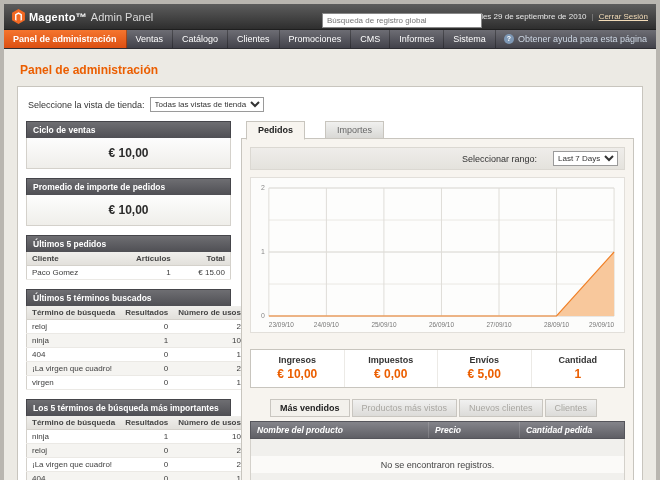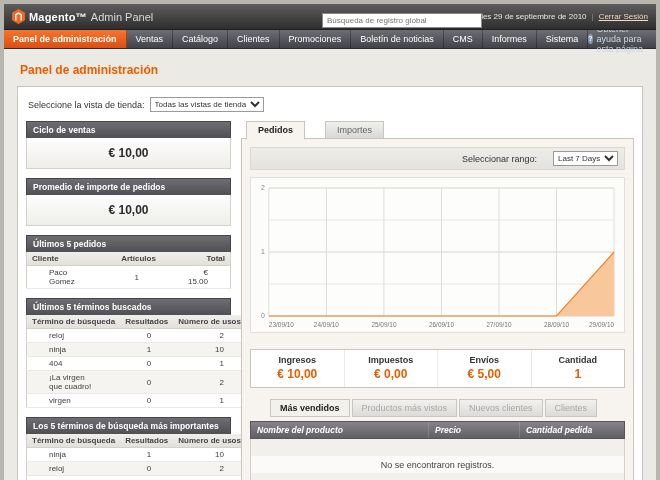--- a/index.html
+++ b/index.html
@@ -39,21 +39,21 @@
   .columns{display:flex;gap:10px;align-items:flex-start;}
   .col-left{width:205px;flex-shrink:0;display:flex;flex-direction:column;gap:9px;}
   .col-right{flex:1;min-width:0;}
 
   
   .box-head{background:linear-gradient(#6e6e72,#4f4f54);color:#fff;font-size:8.5px;font-weight:bold;padding:3px 6px;border:1px solid #45454a;border-bottom:none;}
   .box-value{border:1px solid #d4d1cb;border-top:none;background:linear-gradient(#fdfdfd,#efeeea);text-align:center;font-size:12px;font-weight:bold;color:#2b2b2b;padding:8px 0;}
   table.mini{width:100%;border-collapse:collapse;font-size:8px;color:#3c3c3c;border:1px solid #d4d1cb;border-top:none;background:#fff;}
   .mini th{background:linear-gradient(#f0efec,#e2e0db);font-weight:bold;text-align:left;padding:2px 5px;border-bottom:1px solid #d4d1cb;color:#444;white-space:nowrap;}
   .mini th.num,.mini td.num{text-align:right;}
-  .mini td{padding:2px 22px;border-bottom:1px solid #ebe9e5;}
+  .mini td{padding:2px 5px;border-bottom:1px solid #ebe9e5;}
   .mini tbody tr:nth-child(even) td{background:#f5f4f1;}
 
   
   .tabs{display:flex;gap:20px;position:relative;z-index:2;padding-left:5px;}
   .tab{font-size:9px;padding:3px 11px;border:1px solid #c8c5be;background:linear-gradient(#f0f0ef,#d9d8d5);color:#666;cursor:pointer;}
   .tab.active{background:#f7f4ef;color:#222;font-weight:bold;border-bottom:1px solid #f7f4ef;margin-bottom:-1px;}
   .tab-panel{border:1px solid #c8c5be;background:#f7f4ef;padding:8px;margin-top:-1px;}
   .range-row{background:linear-gradient(#efedea,#e4e2dd);border:1px solid #dbd8d2;font-size:9px;color:#333;text-align:right;padding:3px 6px;margin-bottom:7px;display:flex;justify-content:flex-end;align-items:center;gap:16px;}
   .chart-wrap{background:#fcfcfb;border:1px solid #e2dfda;padding:2px;}
   .chart-wrap svg{display:block;width:100%;height:150px;}
@@ -103,21 +103,20 @@
       <a class="logout">Cerrar Sesión</a>
     </div>
   </header>
 
   <nav class="mainnav">
     <div class="nav-item active">Panel de administración</div>
     <div class="nav-item">Ventas</div>
     <div class="nav-item">Catálogo</div>
     <div class="nav-item">Clientes</div>
     <div class="nav-item">Promociones</div>
-    <div class="nav-item">Boletín de noticias</div>
     <div class="nav-item">CMS</div>
     <div class="nav-item">Informes</div>
     <div class="nav-item">Sistema</div>
     <div class="nav-help">
       <span class="help-icon">?</span>
       <span>Obtener ayuda para esta página</span>
     </div>
   </nav>
 
   <div class="content">

